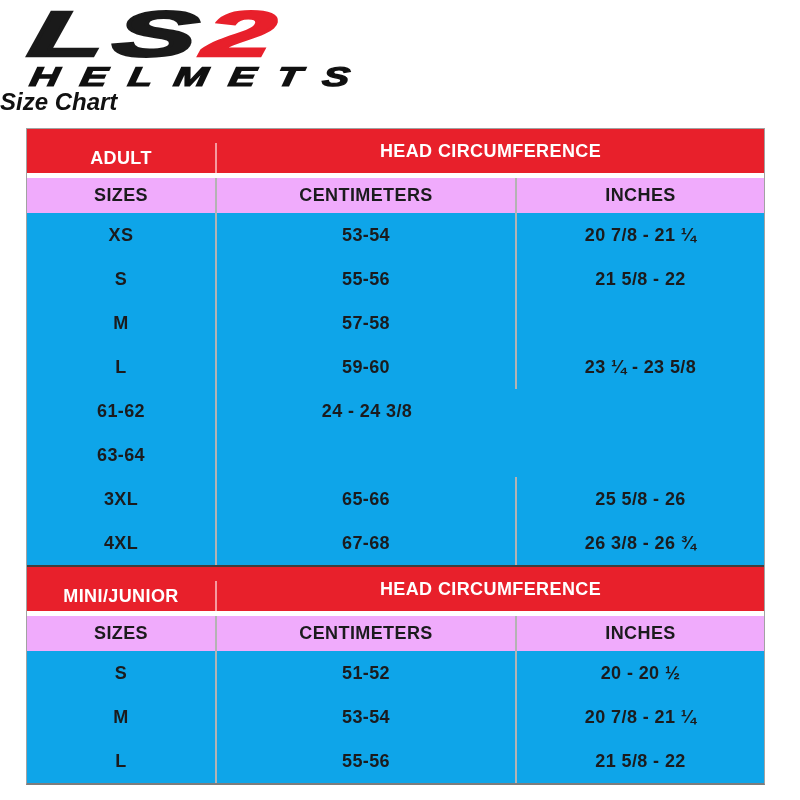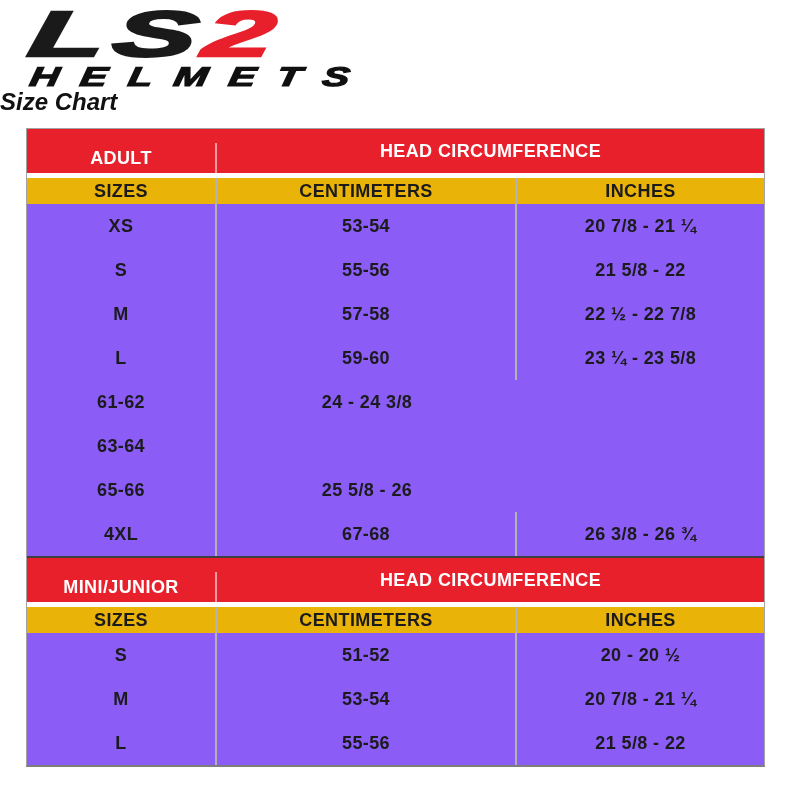--- a/index.html
+++ b/index.html
@@ -31,22 +31,22 @@
   .tables-wrap{
     position:absolute;left:26px;top:128px;width:739px;box-sizing:border-box;
     border:1px solid #a2a2a2;border-bottom:2px solid #7d7d7d;background:#fff;
   }
   .grid2{display:grid;grid-template-columns:190px 1fr;}
   .grid3{display:grid;grid-template-columns:190px 300px 1fr;}
   .row-red{height:44px;background:#e8202b;}
   .row-red .cell{color:#ffffff;}
   .row-red .c1{border-right:2px solid rgba(255,255,255,0.55);margin-top:14px;}
   .row-gap{height:5px;background:#ffffff;}
-  .row-sub{height:26px;background:#eab308;}
-  .row-data{height:44px;background:#8b5cf6;}
+  .row-sub{height:35px;background:#f0abfc;}
+  .row-data{height:44px;background:#0ea5e9;}
   .row-sub .c1,.row-data .c1{border-right:2px solid #b3b3b3;}
   .row-sub .c2,.row-data .c2{border-right:2px solid #b3b3b3;}
   .cell{
     display:flex;align-items:center;justify-content:center;
     font-size:18px;font-weight:700;color:#1b1b1d;letter-spacing:0.4px;
     white-space:nowrap;
   }
   .tables-divider{height:2px;background:#3f3f3f;}
 </style>
 </head>
@@ -78,35 +78,35 @@
       <div class="cell">20 7/8 - 21 ¼</div>
     </div>
     <div class="row-data grid3">
       <div class="cell c1">S</div>
       <div class="cell c2">55-56</div>
       <div class="cell">21 5/8 - 22</div>
     </div>
     <div class="row-data grid3">
       <div class="cell c1">M</div>
       <div class="cell c2">57-58</div>
-      <div class="cell">22 ½ - 22 7/8</div>
     </div>
     <div class="row-data grid3">
       <div class="cell c1">L</div>
       <div class="cell c2">59-60</div>
       <div class="cell">23 ¼ - 23 5/8</div>
     </div>
     <div class="row-data grid3">
       <div class="cell c2">61-62</div>
       <div class="cell">24 - 24 3/8</div>
     </div>
     <div class="row-data grid3">
       <div class="cell c2">63-64</div>
     </div>
     <div class="row-data grid3">
+      <div class="cell c1">3XL</div>
       <div class="cell c2">65-66</div>
       <div class="cell">25 5/8 - 26</div>
     </div>
     <div class="row-data grid3">
       <div class="cell c1">4XL</div>
       <div class="cell c2">67-68</div>
       <div class="cell">26 3/8 - 26 ¾</div>
     </div>
   </div>
 

